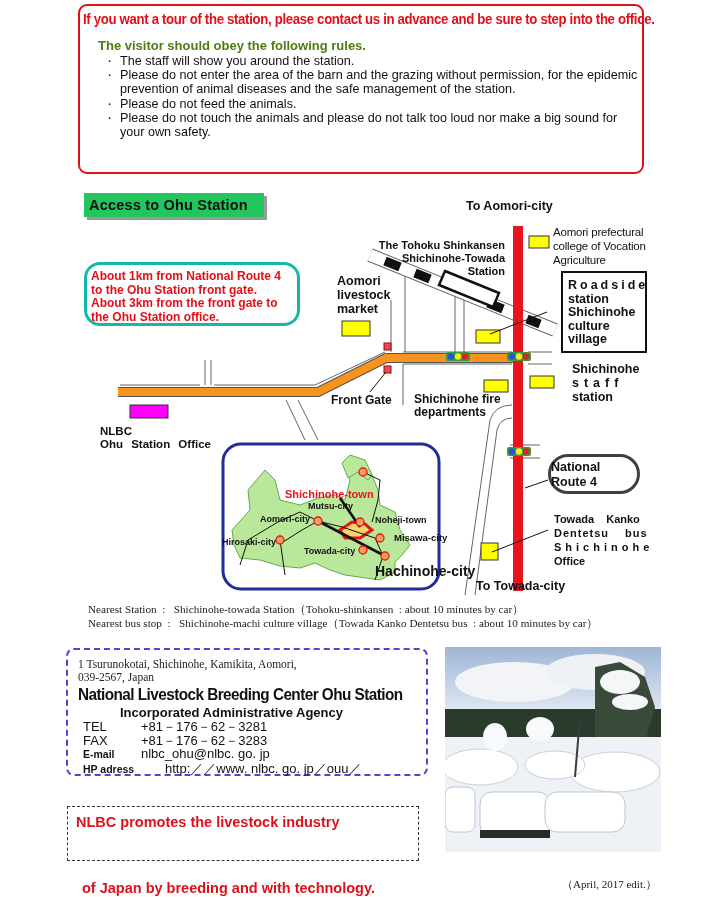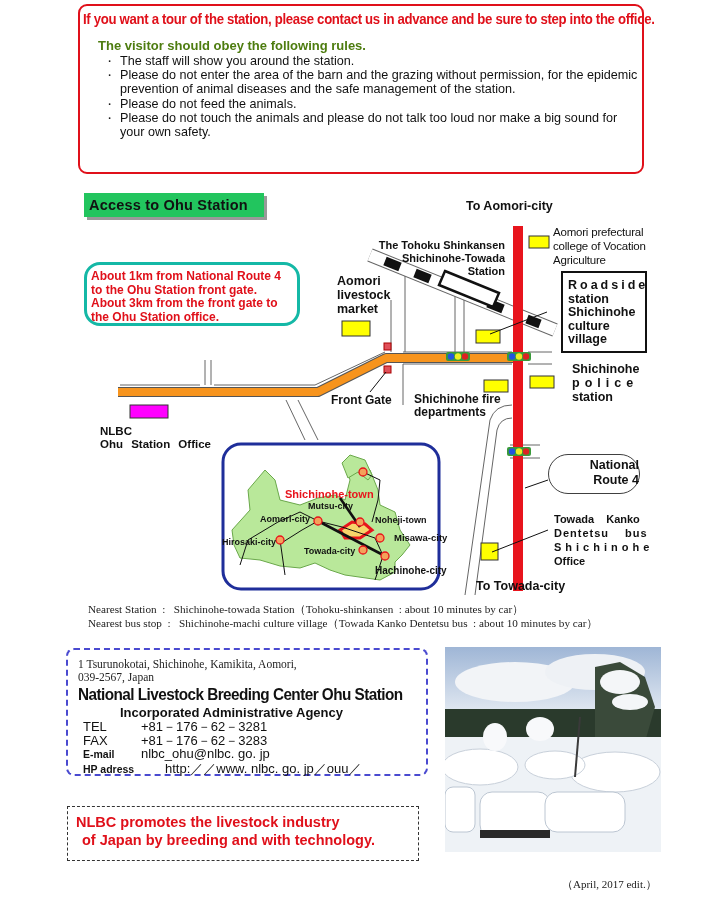--- a/index.html
+++ b/index.html
@@ -13,21 +13,21 @@
   .rules { position:absolute; left:28px; top:48px; width:530px; margin:0; padding:0; list-style:none; font-size:12.6px; line-height:14.2px; color:#111; }
   .rules li { position:relative; padding-left:12px; }
   .rules li:before { content:"\30FB"; position:absolute; left:-4px; top:0; font-size:11px; }
 
   
   .access-label { left:84px; top:193px; width:180px; height:24px; background:#22c55e; box-shadow:3px 3px 0 #999; font-size:14.5px; font-weight:bold; line-height:24px; text-indent:5px; letter-spacing:0.2px; }
 
   .map-text { position:absolute; font-size:12px; font-weight:bold; color:#111; line-height:14px; }
 
   .info-box { left:84px; top:262px; width:216px; height:64px; border:3px solid #14b8a6; border-radius:16px; box-sizing:border-box; padding:5px 4px; font-size:12px; font-weight:bold; color:#e0101a; line-height:13.6px; }
-  .route4-box { left:548px; top:454px; width:92px; height:40px; border:1px solid #404040; border-radius:20px; box-sizing:border-box; font-size:12.5px; font-weight:bold; text-align:right; line-height:14.5px; padding-top:3px; }
+  .route4-box { left:548px; top:454px; width:92px; height:40px; border:3px solid #404040; border-radius:20px; box-sizing:border-box; font-size:12.5px; font-weight:bold; text-align:left; line-height:14.5px; padding-top:3px; }
   .roadside-box { left:561px; top:271px; width:86px; height:82px; border:2px solid #111; box-sizing:border-box; font-size:12.5px; font-weight:bold; line-height:13.6px; padding:6px 5px; }
   .roadside-box .first { letter-spacing:3px; }
 
   .nearest { left:88px; top:603px; font-family:"Liberation Serif", serif; font-size:11.2px; line-height:13.5px; color:#222; white-space:pre; }
 
   .address-box { left:66px; top:648px; width:362px; height:128px; border:2px dashed #4a4ad0; border-radius:8px; box-sizing:border-box; padding:8px 10px; }
   .addr-line { font-family:"Liberation Serif", serif; font-size:11.5px; line-height:13px; color:#222; }
   .org-name { font-size:17px; font-weight:bold; letter-spacing:-0.6px; transform:scaleX(0.9); transform-origin:left; white-space:nowrap; margin-top:1px; line-height:20px; }
   .org-sub { font-size:13px; font-weight:bold; line-height:15px;padding-left:42px; }
   .contact { font-size:13px; line-height:13.5px; white-space:nowrap; padding-left:5px; }
@@ -178,21 +178,21 @@
   <div>Aomori</div>
   <div>livestock</div>
   <div>market</div>
 </div>
 <div class="abs info-box">
   <div>About 1km from National Route 4 to the Ohu Station front gate.</div>
   <div>About 3km from the front gate to the Ohu Station office.</div>
 </div>
 <div class="map-text" style="left:572px;top:362px;font-size:12.5px;">
   <div>Shichinohe</div>
-  <div style="letter-spacing:5px;">police</div>
+  <div style="letter-spacing:5px;">staff</div>
   <div>station</div>
 </div>
 <div class="map-text" style="left:331px;top:393px;font-size:12px;">Front Gate</div>
 <div class="map-text" style="left:414px;top:393px;font-size:12px;line-height:13px;">
   <div>Shichinohe fire</div>
   <div>departments</div>
 </div>
 <div class="map-text" style="left:100px;top:425px;font-size:11.5px;line-height:13px;">
   <div>NLBC</div>
   <div style="word-spacing:5px;">Ohu Station Office</div>
@@ -209,38 +209,38 @@
 </div>
 <div class="map-text" style="left:476px;top:579px;font-size:12.5px;">To Towada-city</div>
 
 <div class="map-text" style="left:308px;top:463px;font-size:9px;margin-top:36px;">Mutsu-city</div>
 <div class="map-text" style="left:285px;top:487px;font-size:11px;color:#e8141c;">Shichinohe-town</div>
 <div class="map-text" style="left:260px;top:512px;font-size:9px;">Aomori-city</div>
 <div class="map-text" style="left:375px;top:513px;font-size:9px;">Noheji-town</div>
 <div class="map-text" style="left:222px;top:535px;font-size:9px;">Hirosaki-city</div>
 <div class="map-text" style="left:394px;top:531px;font-size:9.5px;">Misawa-city</div>
 <div class="map-text" style="left:304px;top:544px;font-size:9px;">Towada-city</div>
-<div class="map-text" style="left:375px;top:564px;font-size:10px;">Hachinohe-city</div>
+<div class="map-text" style="left:375px;top:564px;font-size:14px;">Hachinohe-city</div>
 
 <div class="abs nearest"><div>Nearest Station  :   Shichinohe-towada Station（Tohoku-shinkansen  : about 10 minutes by car）</div><div>Nearest bus stop  :   Shichinohe-machi culture village（Towada Kanko Dentetsu bus  : about 10 minutes by car）</div></div>
 
 <div class="abs address-box">
   <div class="addr-line">1 Tsurunokotai, Shichinohe, Kamikita, Aomori,</div>
   <div class="addr-line">039-2567, Japan</div>
   <div class="org-name">National Livestock Breeding Center Ohu Station</div>
   <div class="org-sub">Incorporated Administrative Agency</div>
   <div class="contact"><span class="lbl">TEL</span><span>+81－176－62－3281</span></div>
   <div class="contact"><span class="lbl">FAX</span><span>+81－176－62－3283</span></div>
   <div class="contact"><span class="lbl sm">E-mail</span><span>nlbc_ohu@nlbc. go. jp</span></div>
   <div class="contact"><span class="lbl sm" style="width:82px;">HP adress</span><span>http:／／www. nlbc. go. jp／ouu／</span></div>
 </div>
 
 <div class="abs slogan-box">
   <div>NLBC promotes the livestock industry</div>
-  <div style="padding-left:6px;">of Japan by breeding and with technology.</div>
+  <div style="padding-left:6px;margin-top:48px;">of Japan by breeding and with technology.</div>
 </div>
 
 <div class="abs photo" title="snow-covered garden">
   <svg width="216" height="205" viewBox="0 0 216 205">
     <defs>
       <linearGradient id="sky" x1="0" y1="0" x2="0" y2="1">
         <stop offset="0" stop-color="#9fb6d6"></stop>
           <stop offset="1" stop-color="#e6ecf3"></stop>
       </linearGradient>
     </defs>

